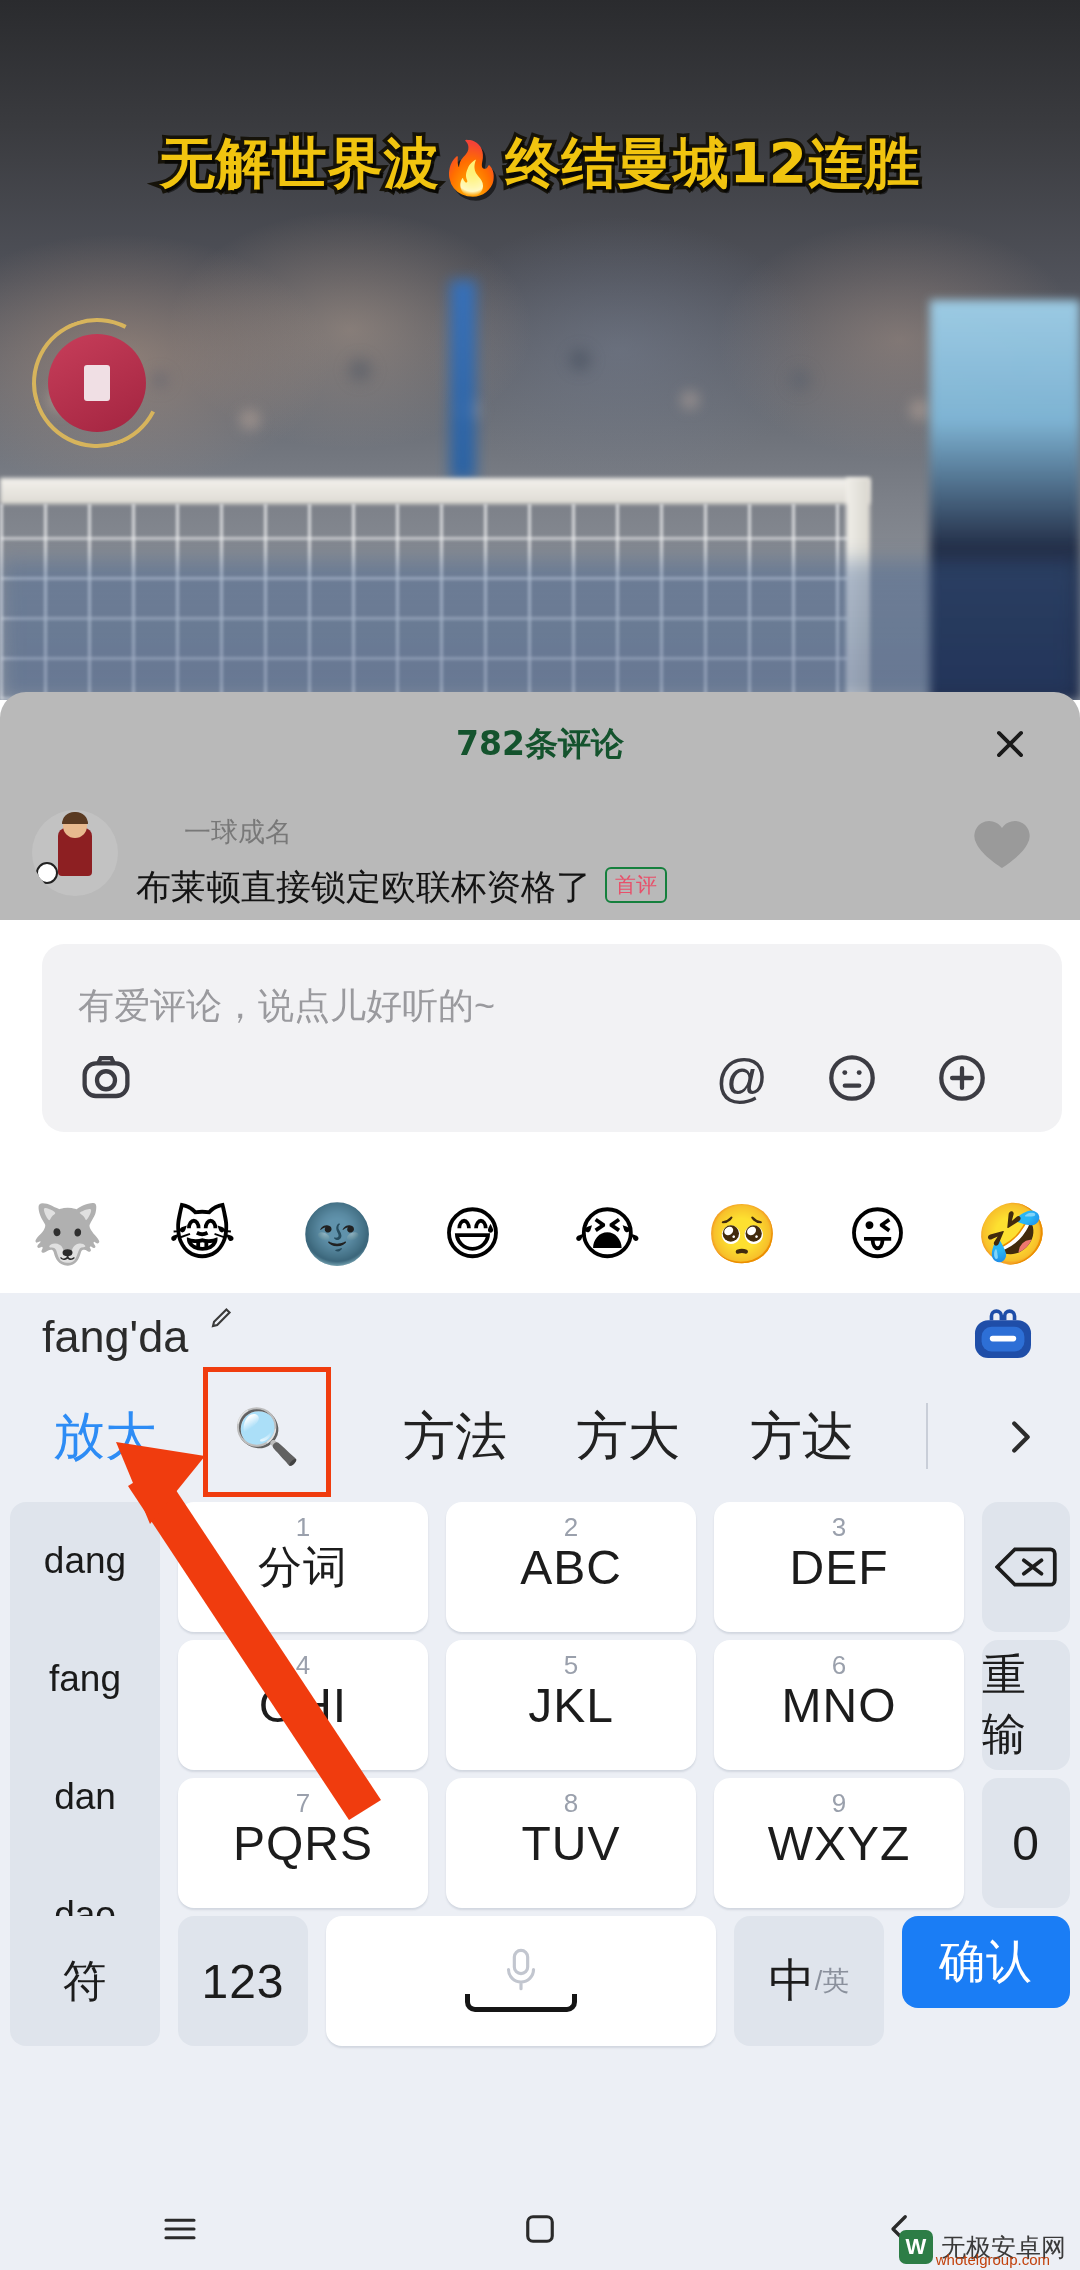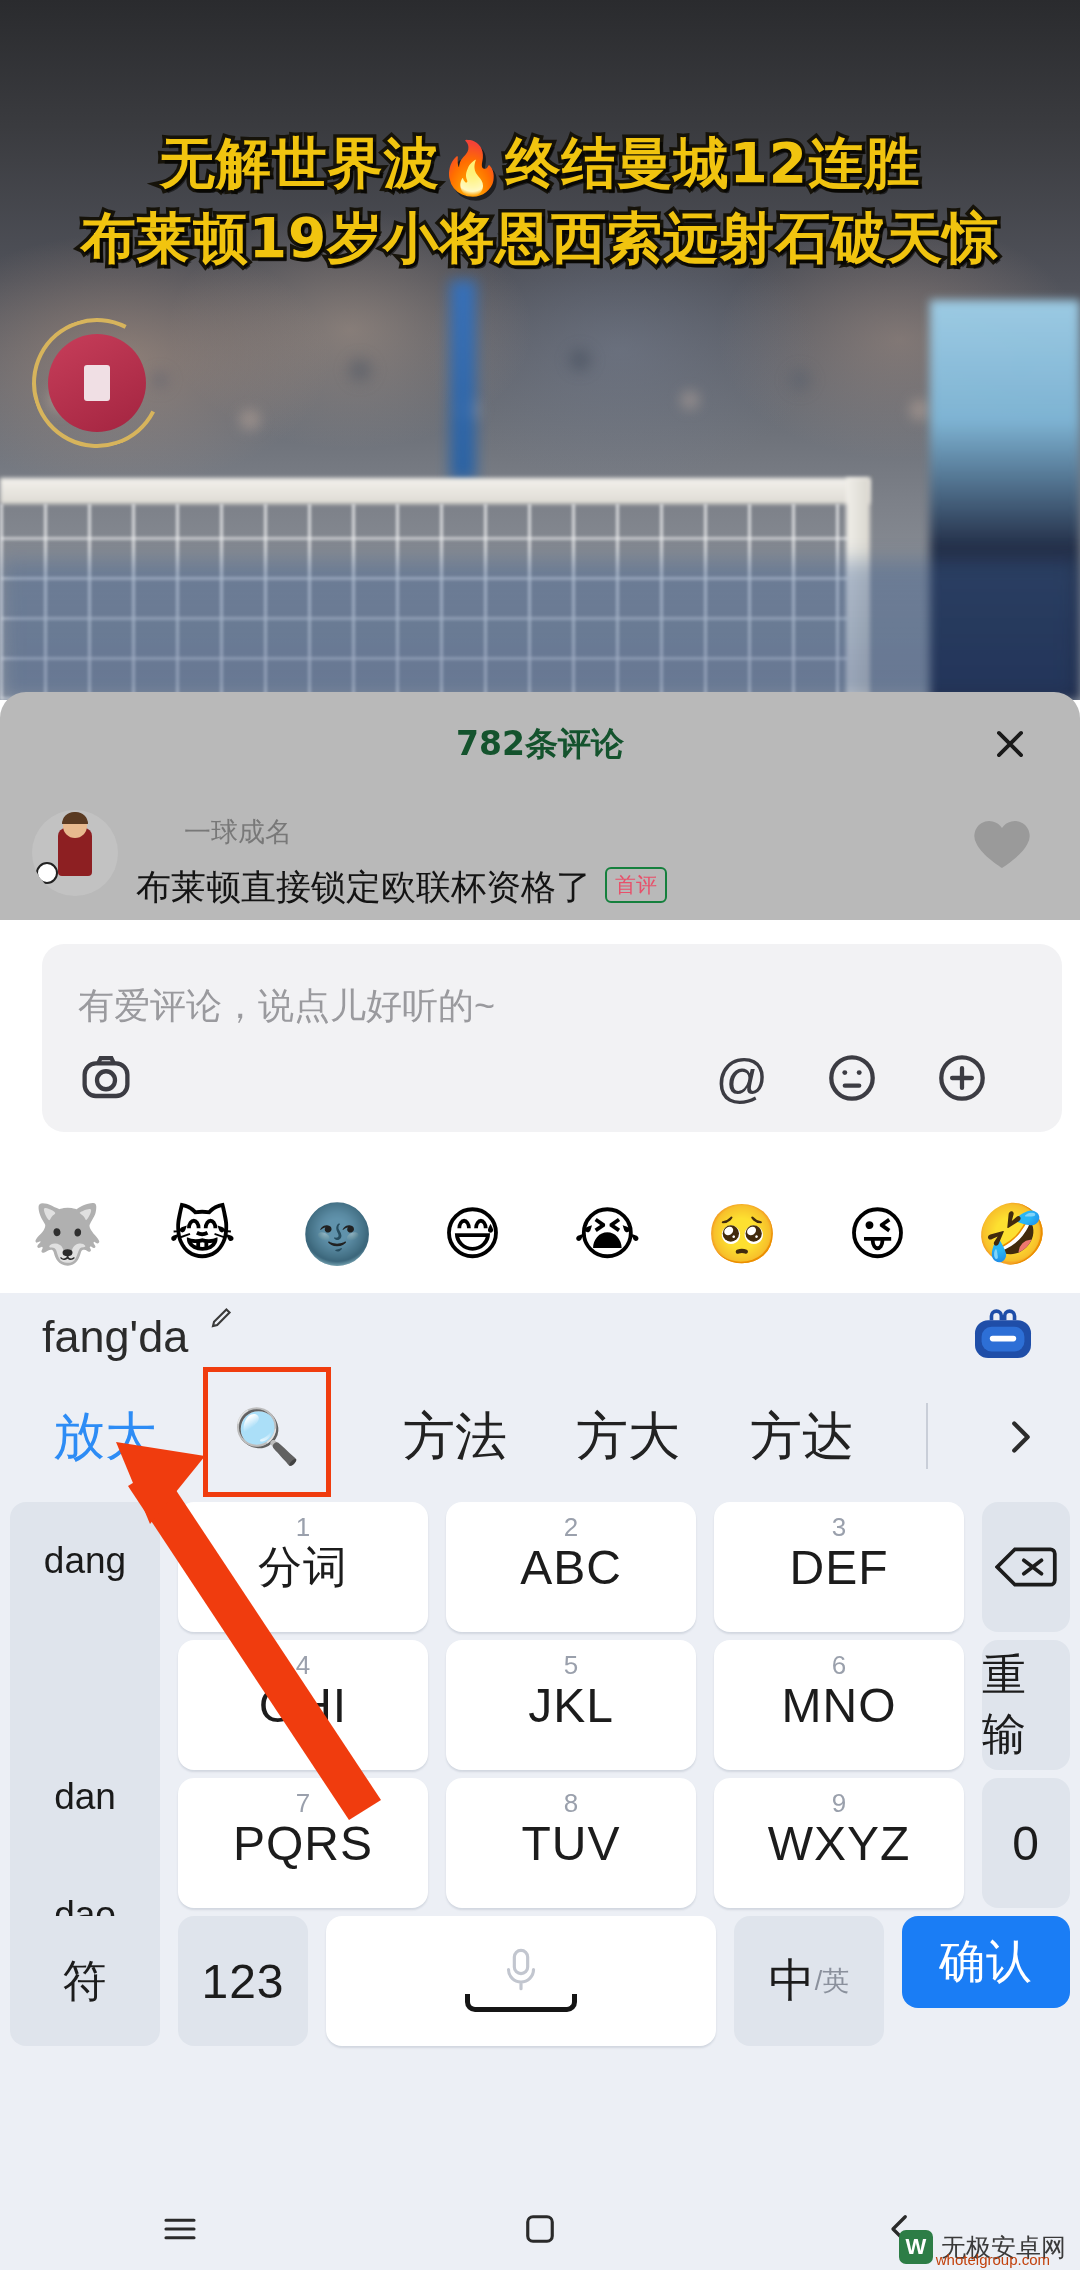--- a/index.html
+++ b/index.html
@@ -192,21 +192,20 @@
     <div class="player-r"></div>
     <div class="goal-bar"></div>
     <div class="goal-post"></div>
     <div class="net"></div>
     <div class="pitch"></div>
 
     <div class="vtitle">
       <span class="ln">
         <span>无解世界波</span><span class="fire">🔥</span><span>终结曼城12连胜</span>
       </span>
-      <span class="ln">布莱顿19岁小将恩西索远射石破天惊</span>
     </div>
 
     <div class="av-ring"></div>
     <div class="av-img">
         <div class="card"></div>
       </div>
   </div>
 
   <div class="cpanel">
     <div class="cpanel-head">
@@ -311,20 +310,21 @@
         <svg viewBox="0 0 24 24" fill="none" stroke="#2b2b2b" stroke-width="2.2" stroke-linecap="round" stroke-linejoin="round">
           <path d="M9 5 l7 7 -7 7"></path>
         </svg>
       </div>
     </div>
 
     <div class="keys">
 
       <div class="keycol-left">
         <div class="syl" style="top:0px;">dang</div>
+        <div class="syl" style="top:118px;">fang</div>
         <div class="syl" style="top:236px;">dan</div>
         <div class="syl" style="top:354px;">dao</div>
       </div>
 
       <div class="key" style="left:178px; top:4px; width:250px; height:130px;">
         <span class="num">1</span>
         <span class="lbl cn">分词</span>
       </div>
       <div class="key" style="left:446px; top:4px; width:250px; height:130px;">
         <span class="num">2</span>

